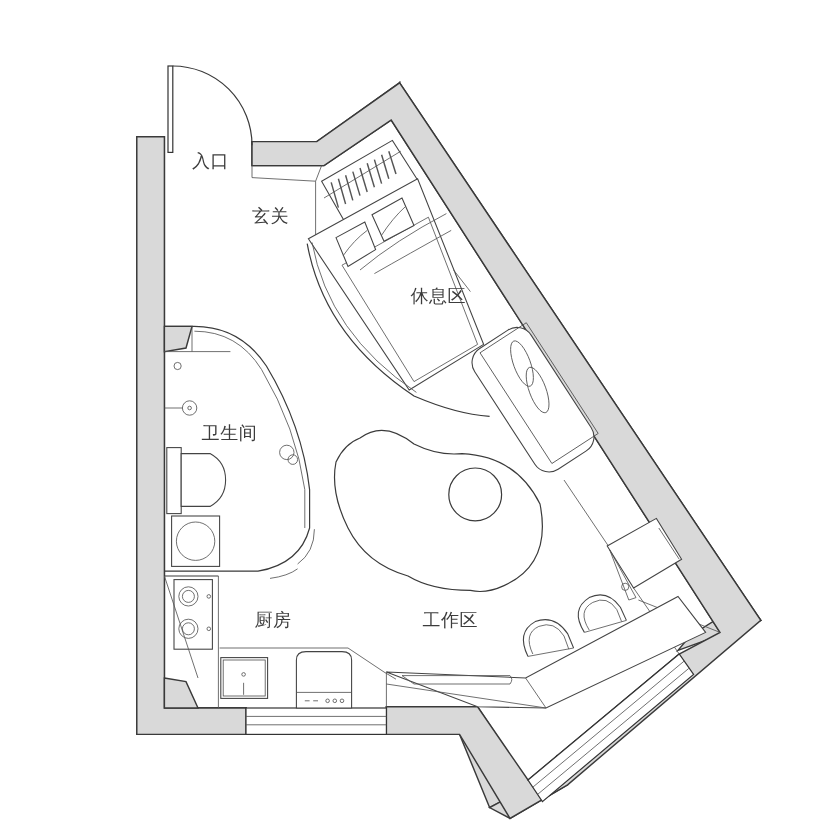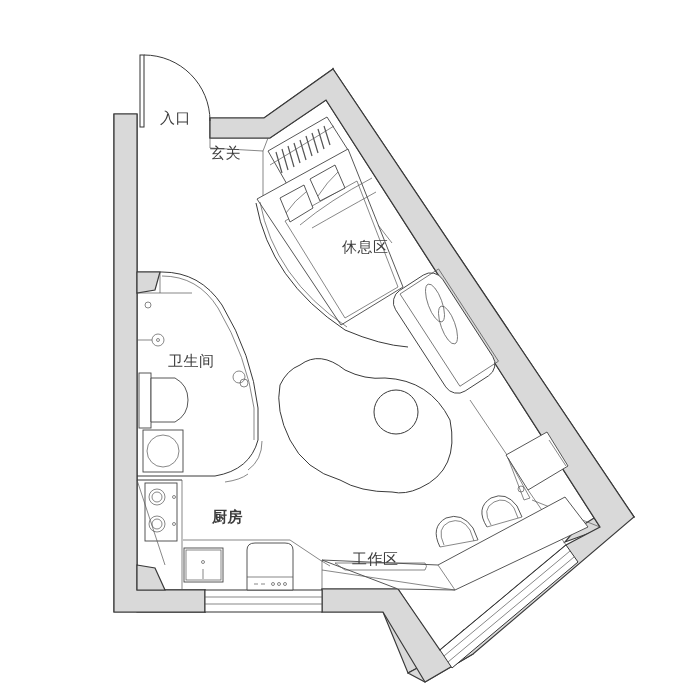--- a/index.html
+++ b/index.html
@@ -196,18 +196,18 @@
       <line class="thin" x1="440" y1="547" x2="478" y2="540"></line>
     </g>
     <g>
       <path class="furn" d="M 487,527 Q 475,508 491,498 Q 506,491 517,506 L 522,517"></path>
       <path class="thin" d="M 491,525 Q 481,509 494,502 Q 506,496 514,508 L 518,518"></path>
       <line class="thin" x1="487" y1="527" x2="522" y2="517"></line>
     </g>
   </g>
 </svg>
 
-<div class="label" style="left:160px;top:109px;">入口</div>
-<div class="label" style="left:210px;top:144px;">玄关</div>
+<div class="label" style="left:160px;top:125px;">入口</div>
+<div class="label" style="left:210px;top:171px;">玄关</div>
 <div class="label" style="left:342px;top:238px;">休息区</div>
 <div class="label" style="left:168px;top:352px;">卫生间</div>
-<div class="label" style="left:212px;top:508px;font-weight:bold;">厨房</div>
-<div class="label" style="left:352px;top:550px;">工作区</div>
+<div class="label" style="left:212px;top:508px;">厨房</div>
+<div class="label" style="left:352px;top:508px;">工作区</div>
 
 </body></html>

